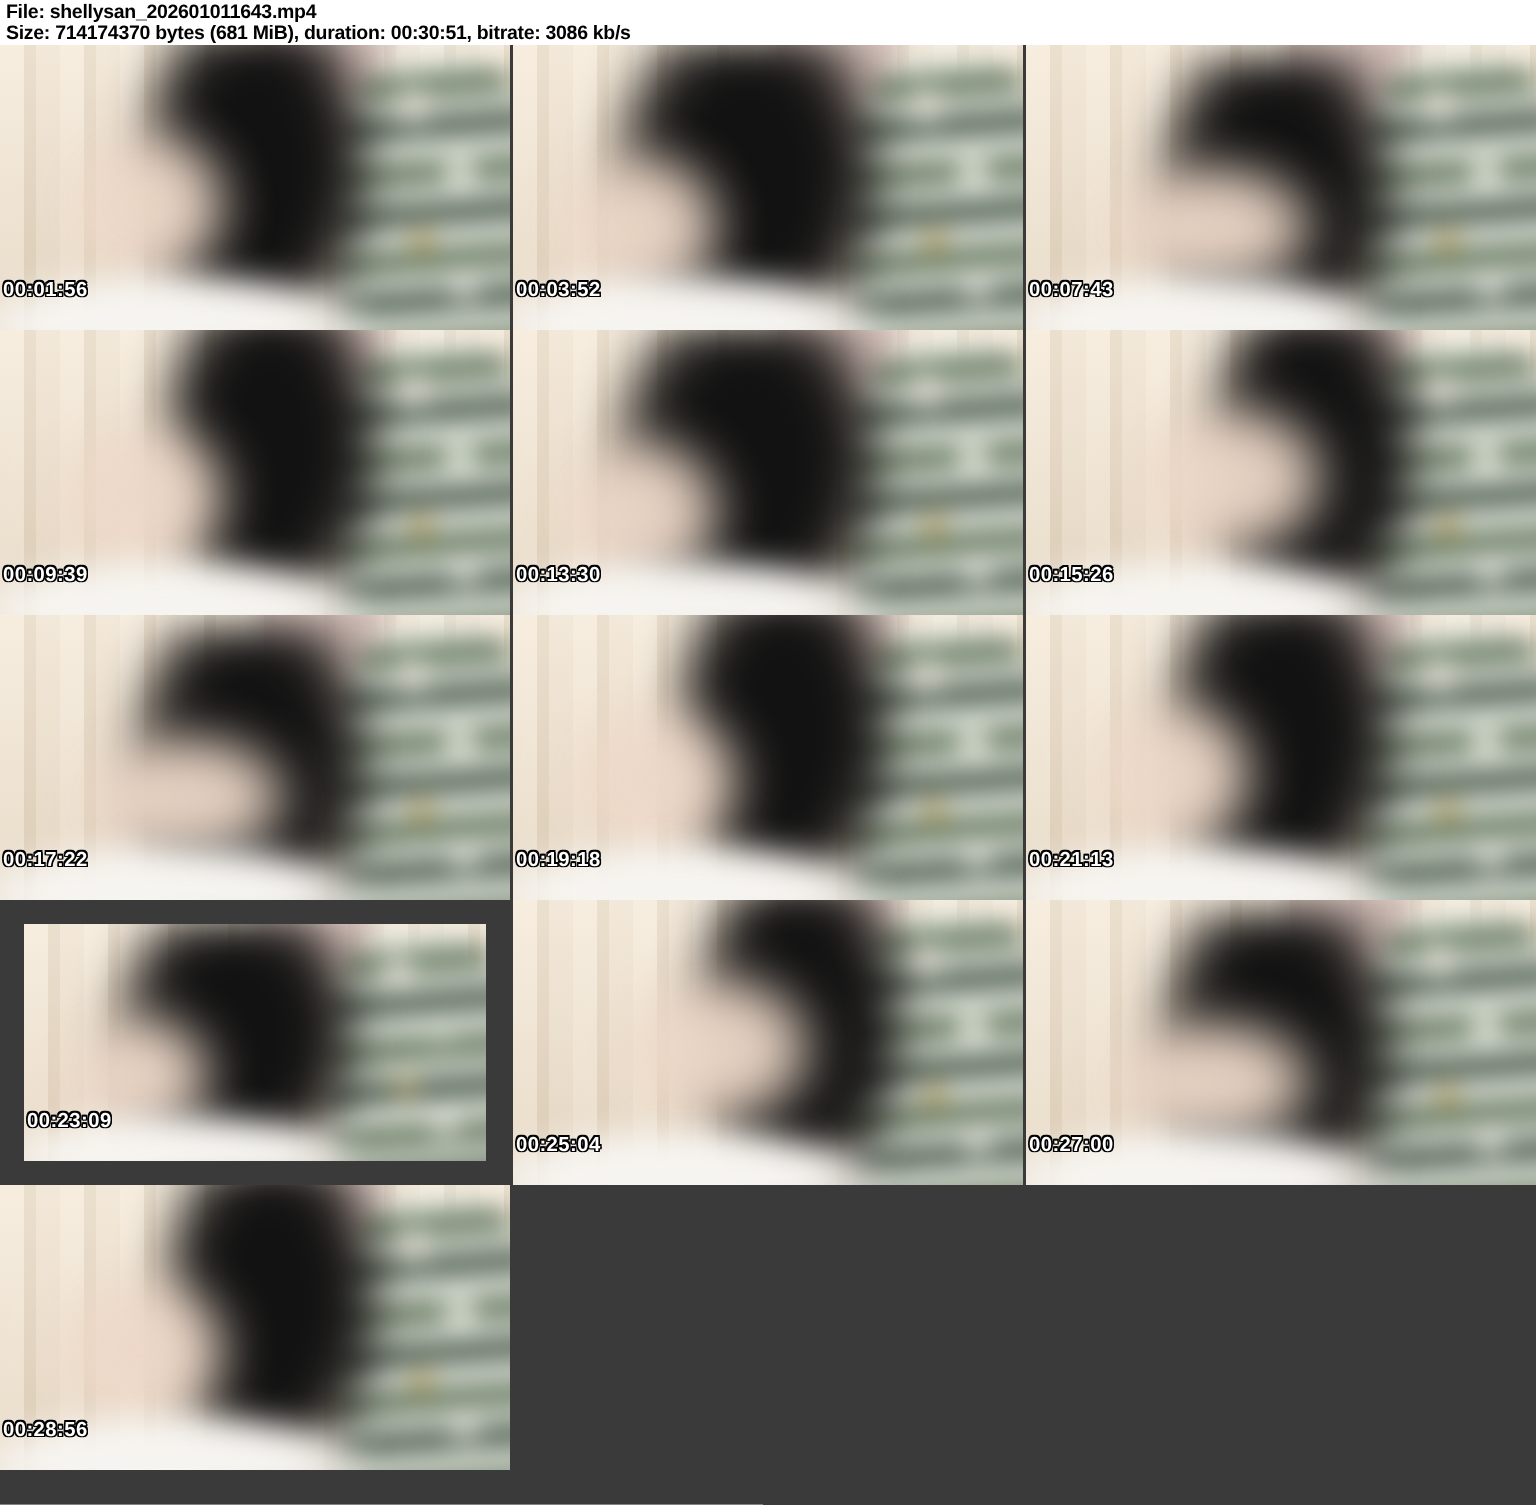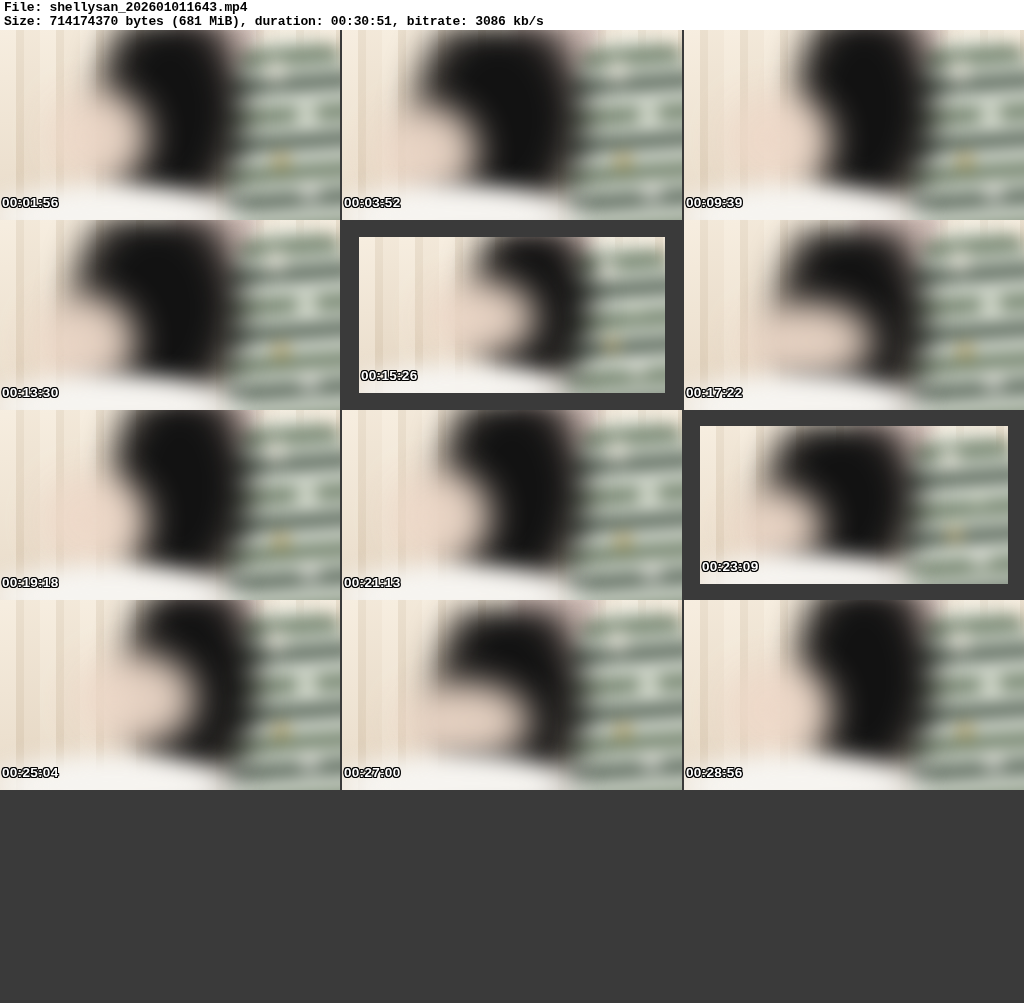--- a/index.html
+++ b/index.html
@@ -8,21 +8,20 @@
     background: #ffffff;
     font-family: "Liberation Sans", sans-serif;
   }
   .sheet { width: 1024px; height: 1003px; overflow: hidden; display: flex; flex-direction: column; }
 
   
   .header {
     background: #ffffff; color: #000000;
     padding: 1px 12px 2px 4px;
     flex: 0 0 auto;
-    font-family: Liberation Mono, monospace;
   }
   .header .line {
     font-size: 13px; line-height: 13.5px; font-weight: bold;
     letter-spacing: -0.2px; white-space: nowrap;
   }
 
   
   .grid {
     flex: 1 1 auto;
     display: grid;
@@ -95,21 +94,21 @@
   .v1 .skin { left: 8%; top: 36%; }
   .v2 .fig  { left: 34%; width: 44%; }
   .v2 .skin { left: 20%; width: 40%; top: 24%; }
   .v3 .fig  { left: 24%; width: 50%; top: 4%; }
   .v3 .skin { left: 14%; width: 44%; height: 48%; top: 40%; }
   .v4 .fig  { left: 30%; width: 46%; top: -8%; }
   .v4 .skin { left: 10%; width: 36%; top: 30%; }
 
   
   .ts {
-    position: absolute; left: 2px; bottom: 10px;
+    position: absolute; left: 2px; bottom: 20px;
     color: #ffffff; font-size: 13.5px; font-weight: bold;
     letter-spacing: 0.3px;
     text-shadow:
       -1px -1px 0 #000, 1px -1px 0 #000,
       -1px  1px 0 #000, 1px  1px 0 #000,
       -1px  0   0 #000, 1px  0   0 #000,
        0   -1px 0 #000, 0    1px 0 #000;
   }
 </style>
 </head>
@@ -138,20 +137,31 @@
     <div class="art">
       <div class="curtain"></div>
       <div class="wall"></div>
       <div class="tree"></div>
       <div class="fig"></div>
       <div class="skin"></div>
       <div class="chair"></div>
     </div>
     <figcaption class="ts">00:03:52</figcaption>
   </figure>
+      <figure class="thumb v3" style="margin:0">
+    <div class="art">
+      <div class="curtain"></div>
+      <div class="wall"></div>
+      <div class="tree"></div>
+      <div class="fig"></div>
+      <div class="skin"></div>
+      <div class="chair"></div>
+    </div>
+    <figcaption class="ts">00:07:43</figcaption>
+  </figure>
       <figure class="thumb v4" style="margin:0">
     <div class="art">
       <div class="curtain"></div>
       <div class="wall"></div>
       <div class="tree"></div>
       <div class="fig"></div>
       <div class="skin"></div>
       <div class="chair"></div>
     </div>
     <figcaption class="ts">00:09:39</figcaption>
@@ -160,21 +170,21 @@
     <div class="art">
       <div class="curtain"></div>
       <div class="wall"></div>
       <div class="tree"></div>
       <div class="fig"></div>
       <div class="skin"></div>
       <div class="chair"></div>
     </div>
     <figcaption class="ts">00:13:30</figcaption>
   </figure>
-      <figure class="thumb v2" style="margin:17px">
+      <figure class="thumb v2" style="margin:0">
     <div class="art">
       <div class="curtain"></div>
       <div class="wall"></div>
       <div class="tree"></div>
       <div class="fig"></div>
       <div class="skin"></div>
       <div class="chair"></div>
     </div>
     <figcaption class="ts">00:15:26</figcaption>
   </figure>

